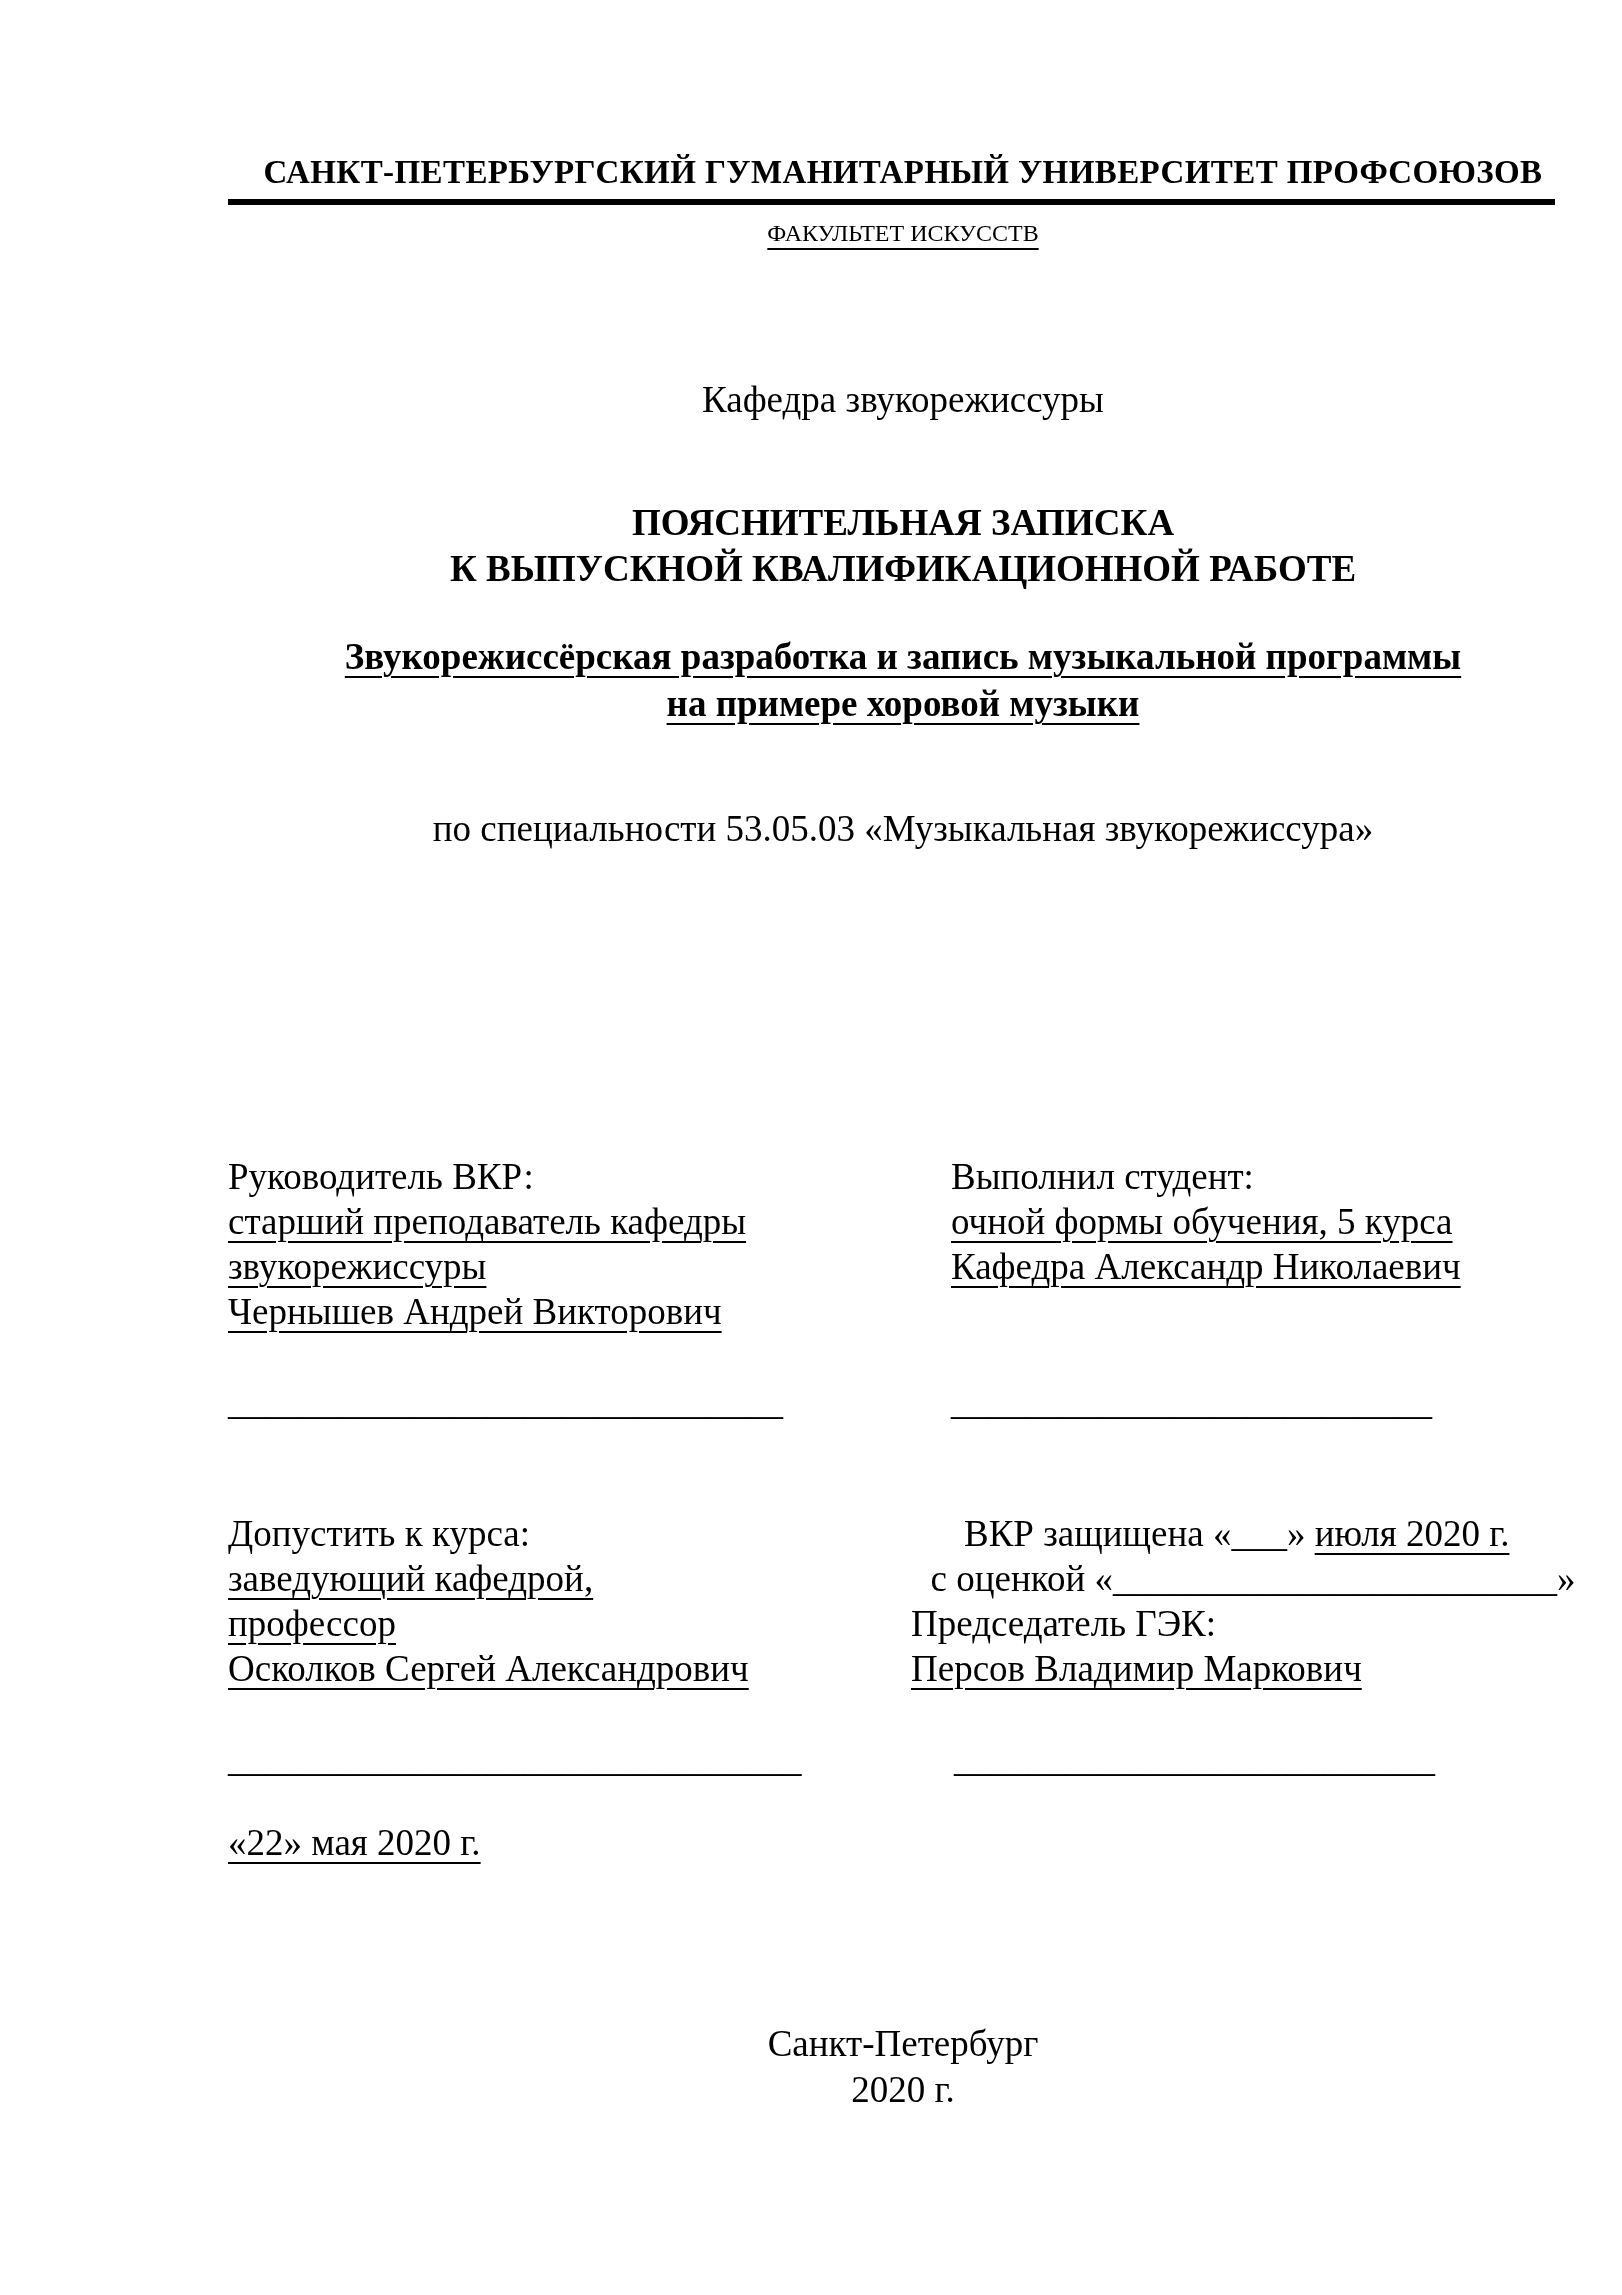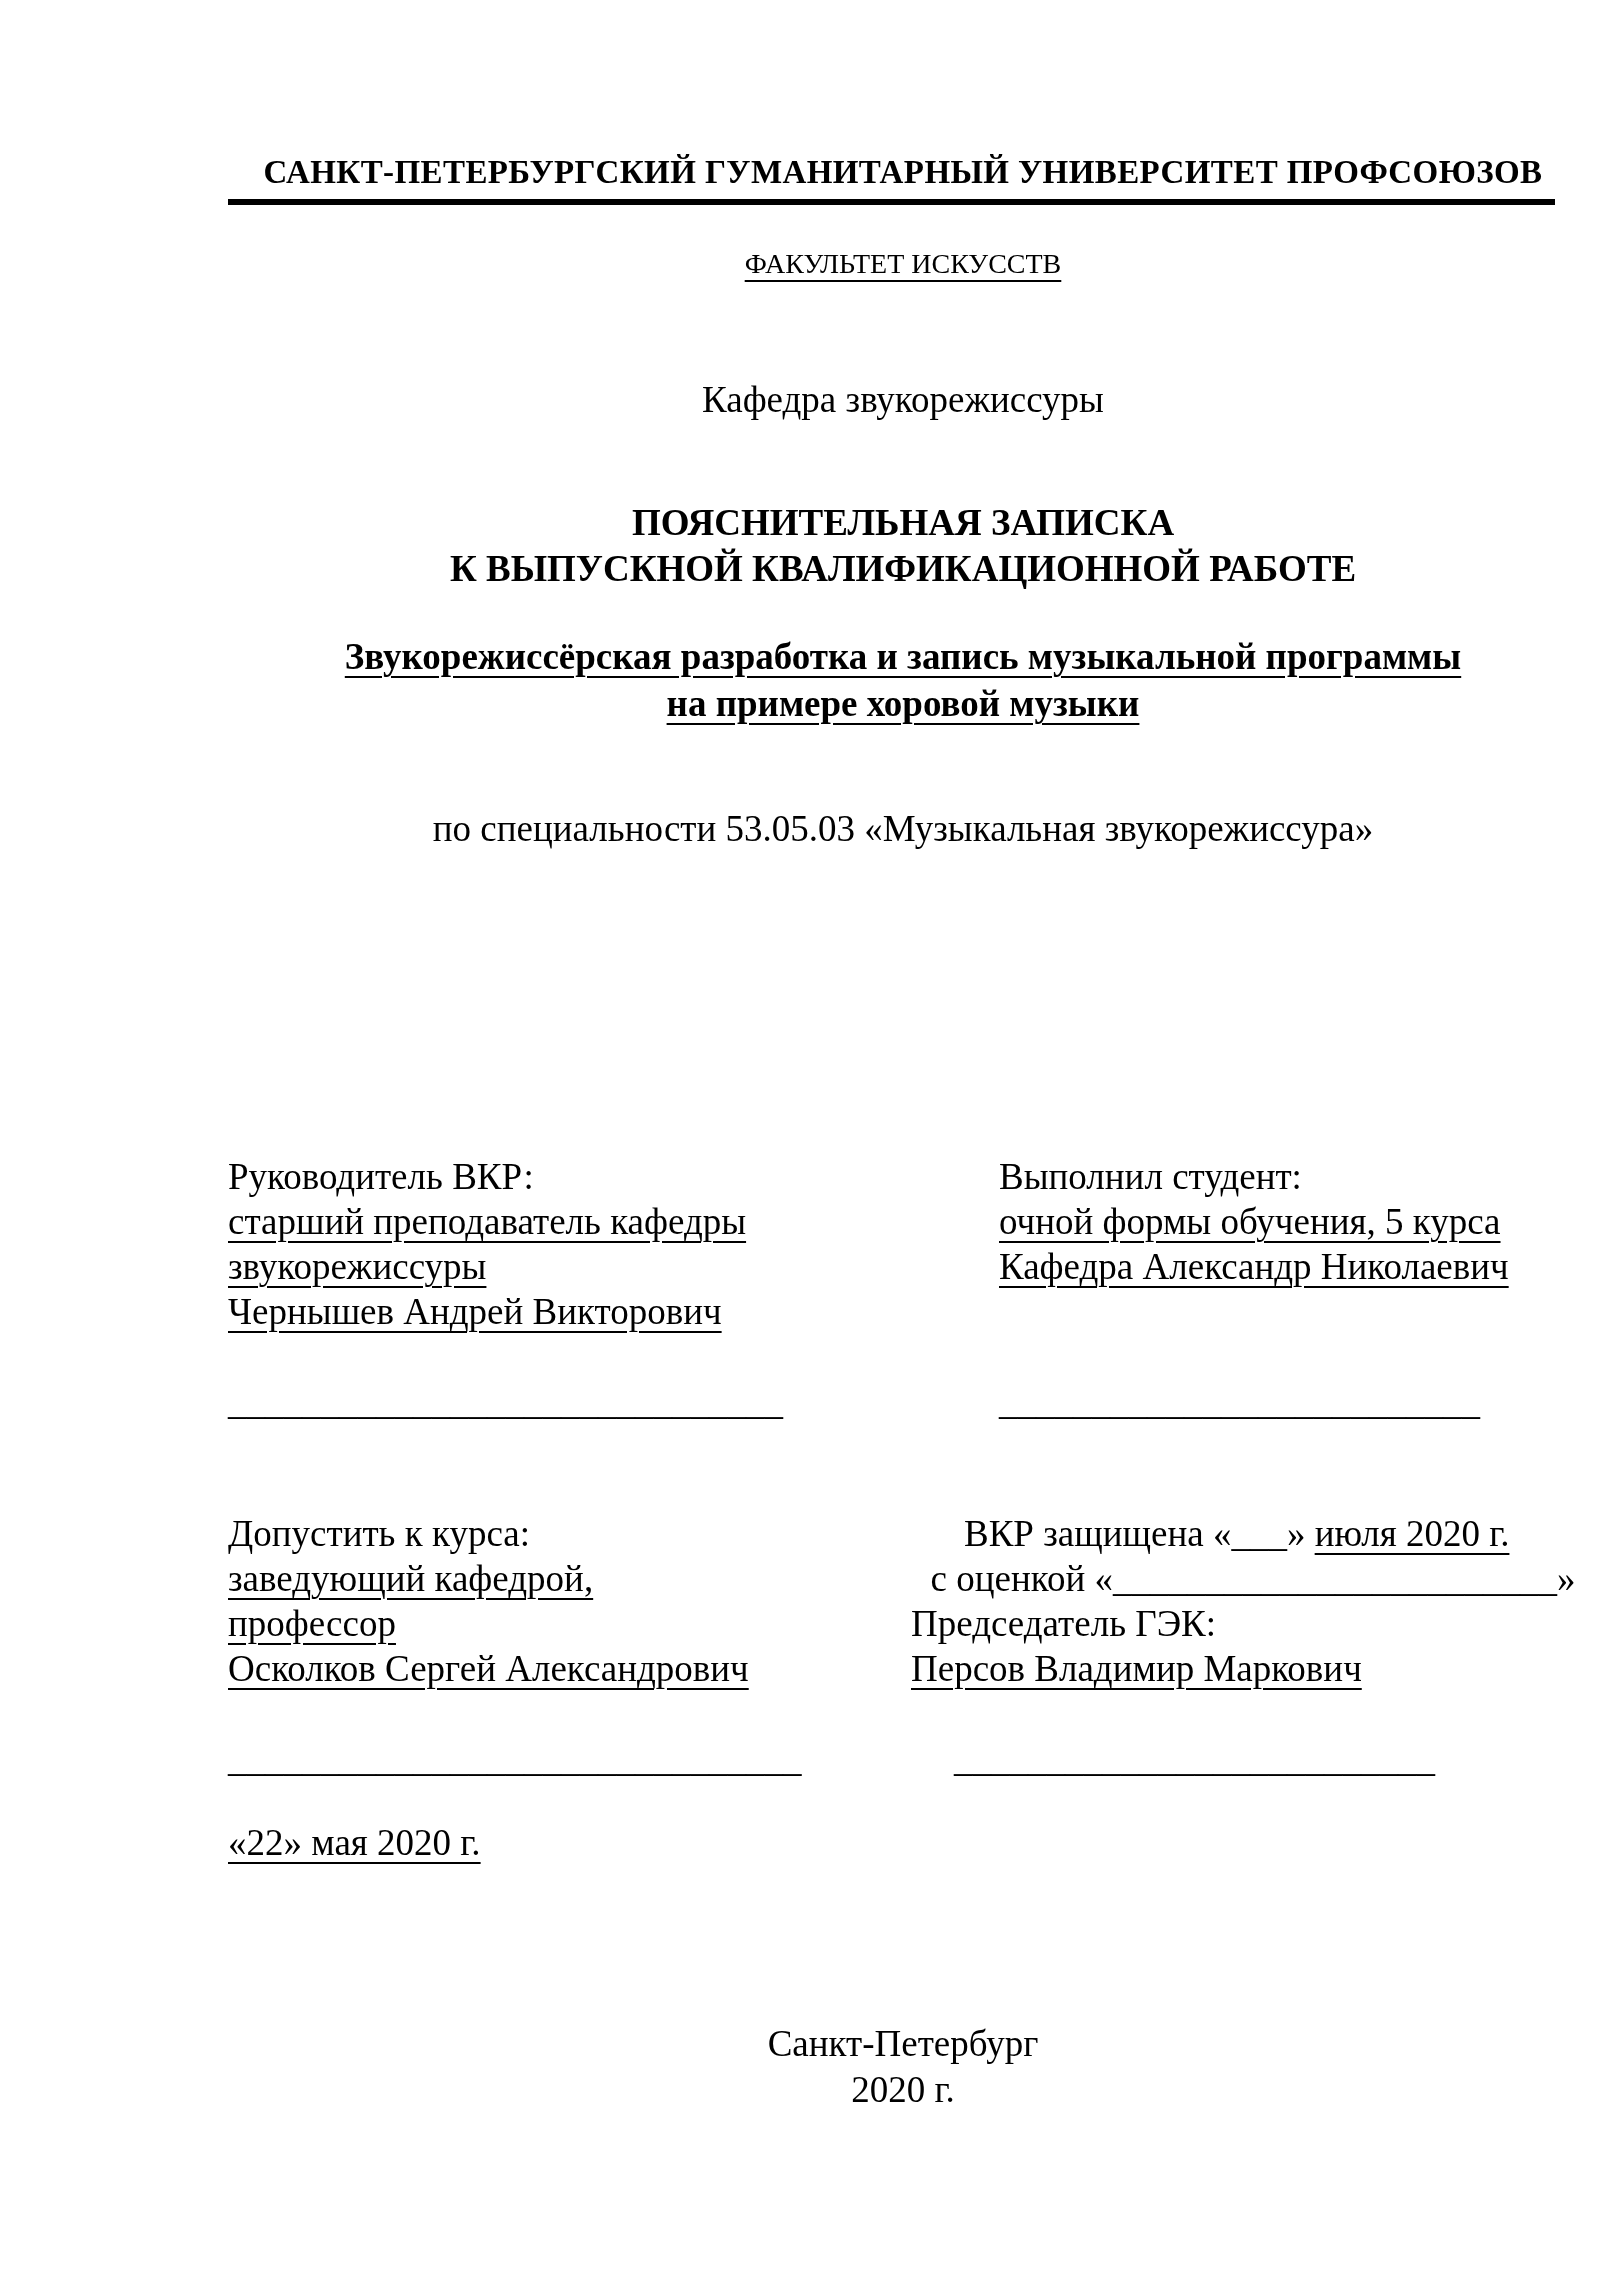--- a/index.html
+++ b/index.html
@@ -23,31 +23,31 @@
     width:1327px; height:5.5px;
     background:#000000;
   }
   .u-header {
     top:154px;
     font-size:33px;
     font-weight:bold;
     letter-spacing:0.4px;
     white-space:nowrap;
   }
-  .faculty   { top:248px;  font-size:28px; }
+  .faculty   { top:220px;  font-size:24px; }
   .dept      { top:378px; }
   .doc-title { top:500px;  line-height:46px; font-weight:bold; }
   .topic     { top:633px;  line-height:47px;font-weight:bold; }
   .specialty { top:807px; }
   .col { position:absolute; white-space:nowrap; }
   .line { line-height:45px; height:45px; white-space:nowrap; }
   .col-block1 { top:1154px; }
   .col-block2 { top:1511px; }
   .col-left   { left:228px; }
-  .col-right1 { left:951px;margin-left:48px; }
+  .col-right1 { left:951px; }
   .col-right2 { left:911px; }
   .ind68 { padding-left:53px; }
   .ind25 { padding-left:19.6px; }
   .ind55 { padding-left:43px; }
   .date22 { top:1821px; left:228px; }
   .city { top:2022px; }
   .year { top:2068px; }
 </style>
 </head>
 <body>

